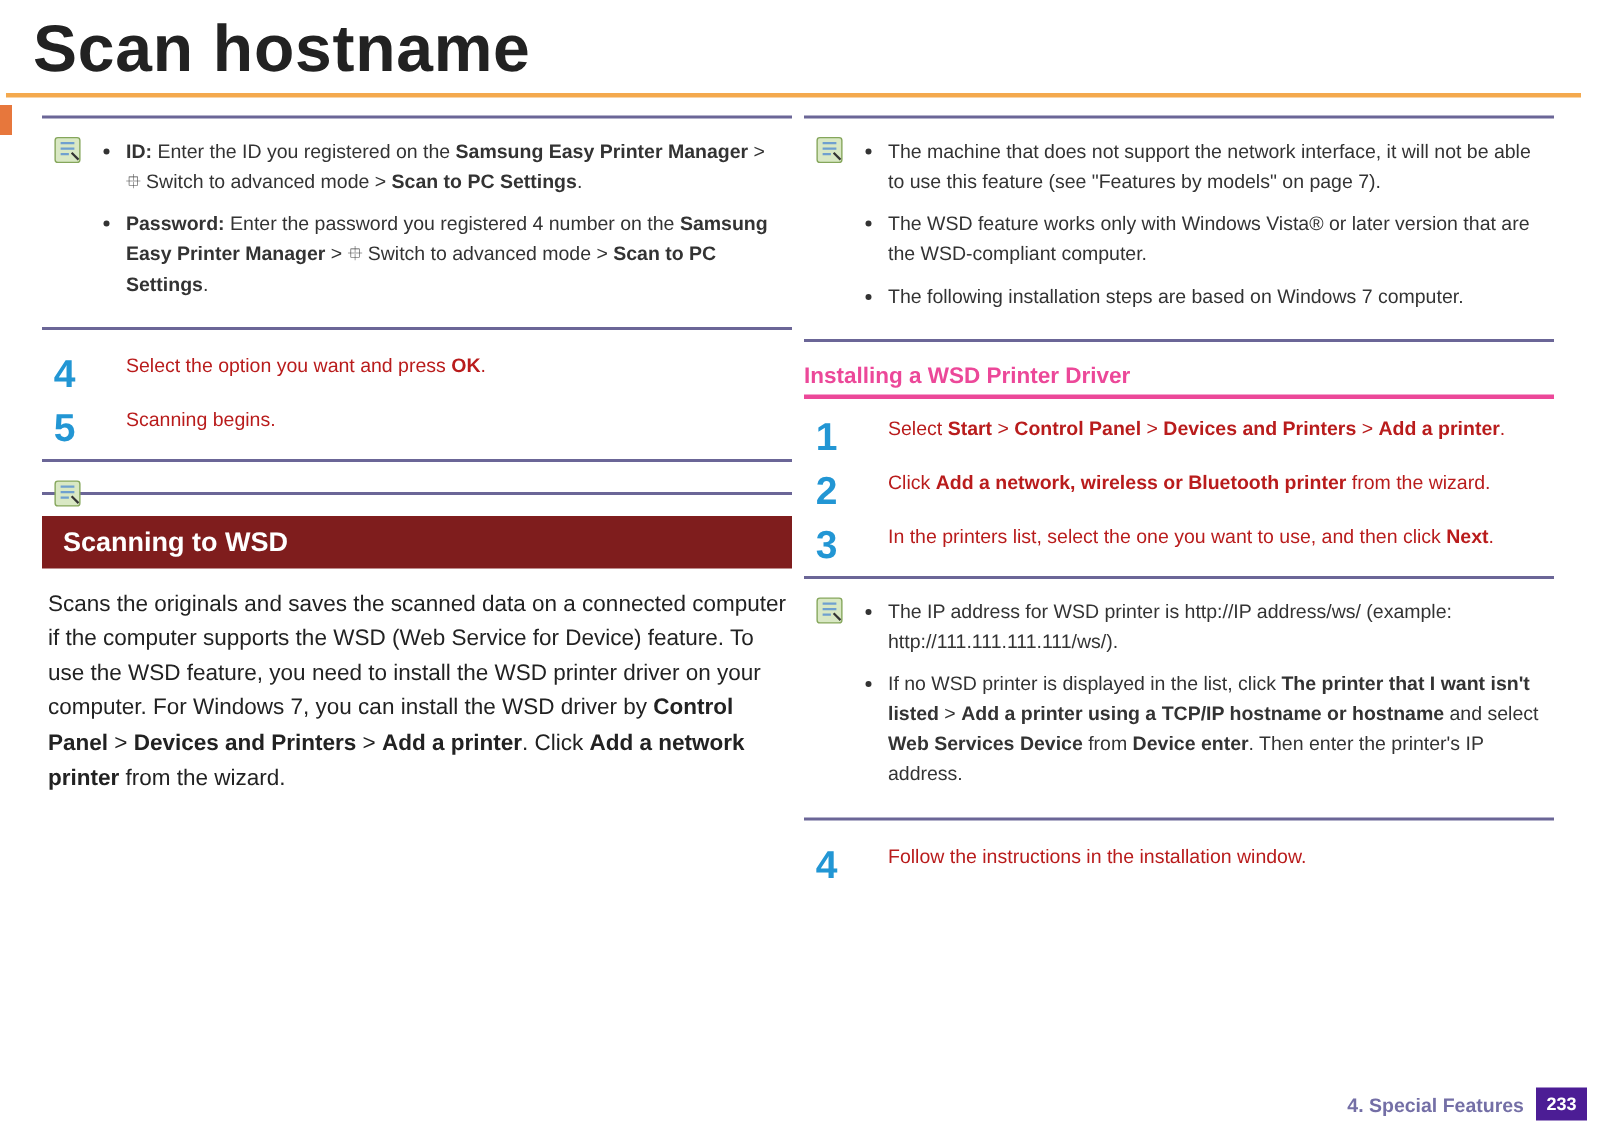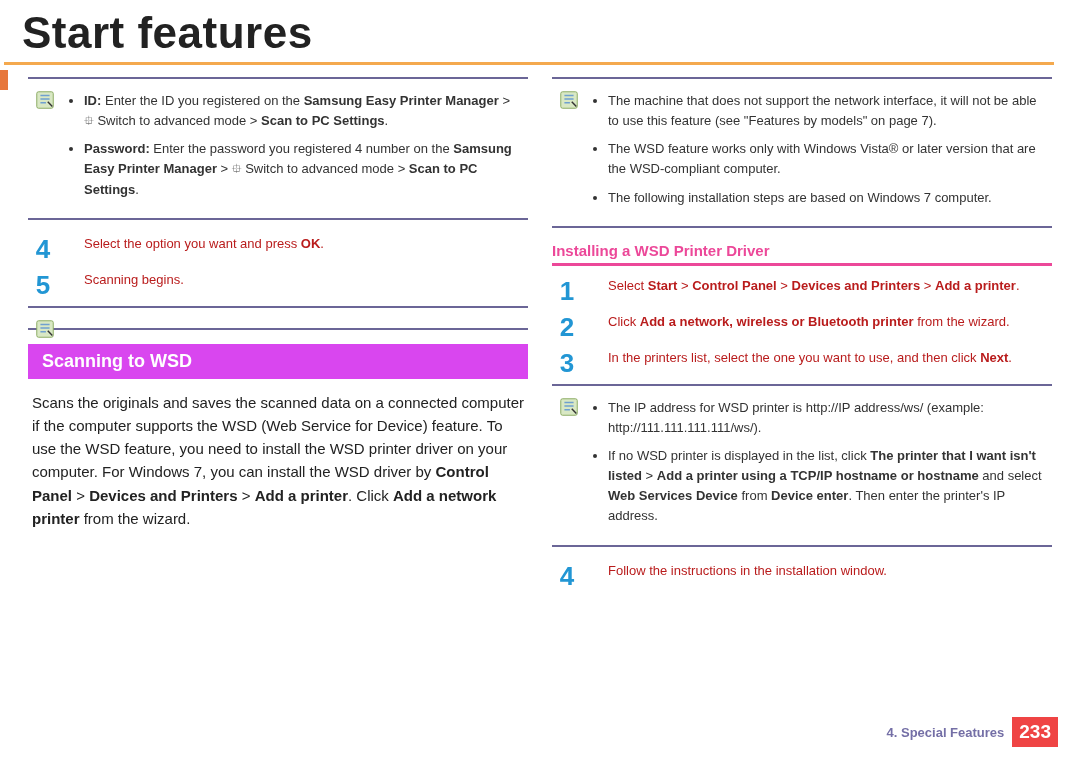--- a/index.html
+++ b/index.html
@@ -27,21 +27,21 @@
   .left-strip {
     position: absolute;
     left: 0;
     top: 70px;
     width: 8px;
     height: 20px;
     background: #e7773c;
   }
   .columns {
     display: flex;
-    gap: 24px;
+    gap: 8px;
     padding: 12px 28px 0 28px;
   }
   .col {
     width: 500px;
   }
   .note-box {
     border-top: 2px solid #6b6697;
     border-bottom: 2px solid #6b6697;
     padding: 10px 8px 10px 40px;
     position: relative;
@@ -69,21 +69,21 @@
     font-size: 26px;
     font-weight: 700;
     color: #2296d4;
     min-width: 22px;
     text-align: center;
     line-height: 1;
     padding-top: 2px;
   }
   .step-body { flex: 1; color: #b91c1c; margin-left: 16px; }
   .section-bar {
-    background: #d946ef;
+    background: #7f1d1d;
     color: #fff;
     font-size: 18px;
     font-weight: 600;
     padding: 7px 14px;
     margin: 10px 0 12px 0;
   }
   .body-para {
     font-size: 15px;
     line-height: 1.55;
     margin: 6px 4px 10px 4px;
@@ -108,32 +108,32 @@
     bottom: 16px;
     right: 22px;
     font-size: 13px;
     color: #746fa6;
     font-weight: 600;
     display: flex;
     align-items: center;
     gap: 8px;
   }
   .pagenum {
-    background: #ef4444;
+    background: #4c1d95;
     color: #fff;
     padding: 4px 7px;
-    font-size: 19px;
+    font-size: 12px;
     font-weight: 700;
   }
   .ruled { color:#444; }
 </style>
 </head>
 <body>
 
-<div class="page-title">Start features</div>
+<div class="page-title">Scan hostname</div>
 <div class="left-strip"></div>
 <div class="orange-bar"></div>
 
 <div class="columns">
 
   <div class="col">
 
     <div class="note-box">
       <span class="note-icon">
         <svg viewBox="0 0 24 24">

